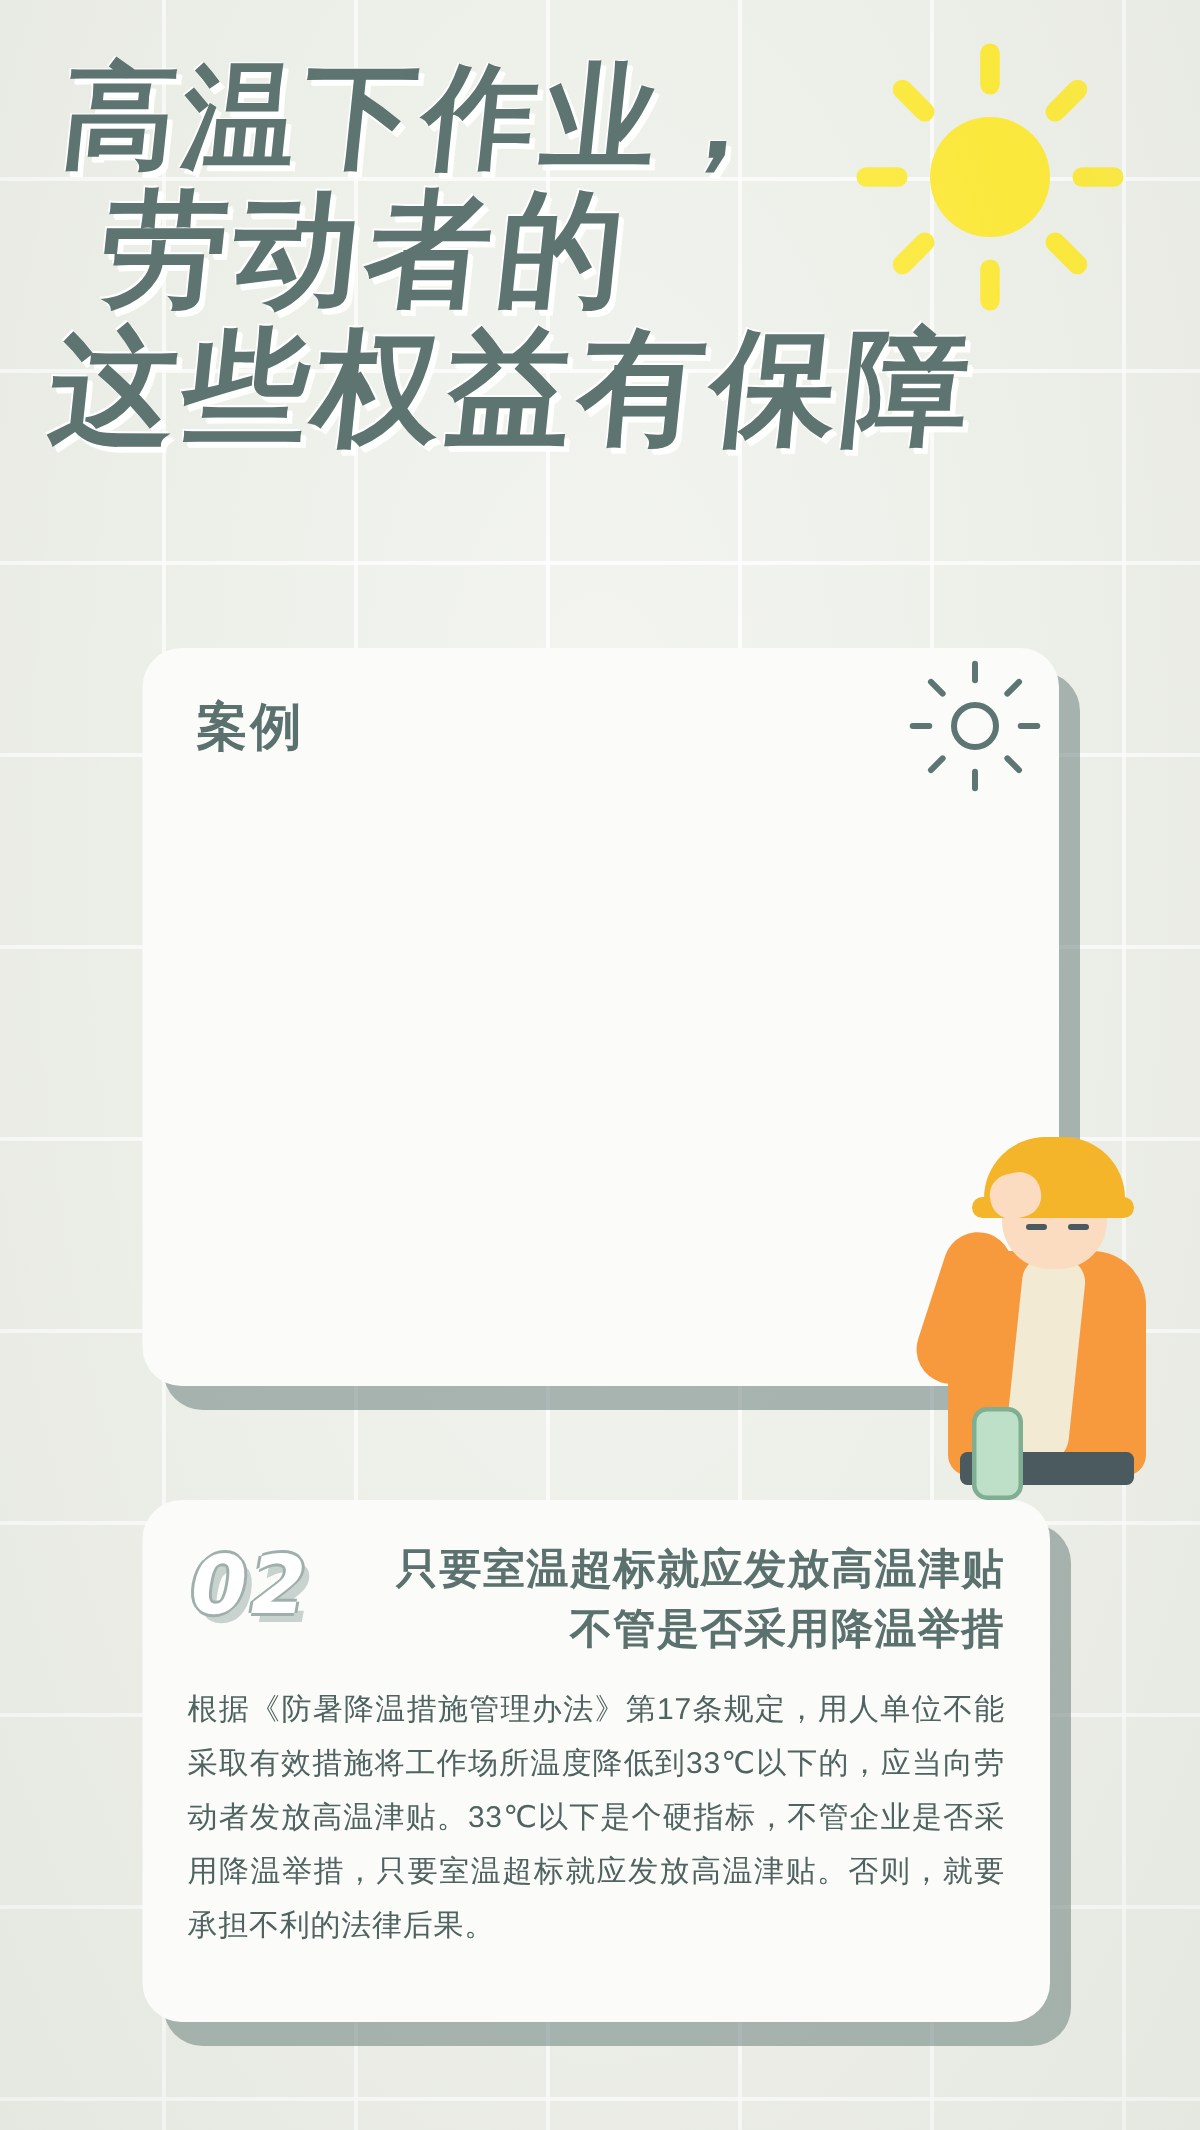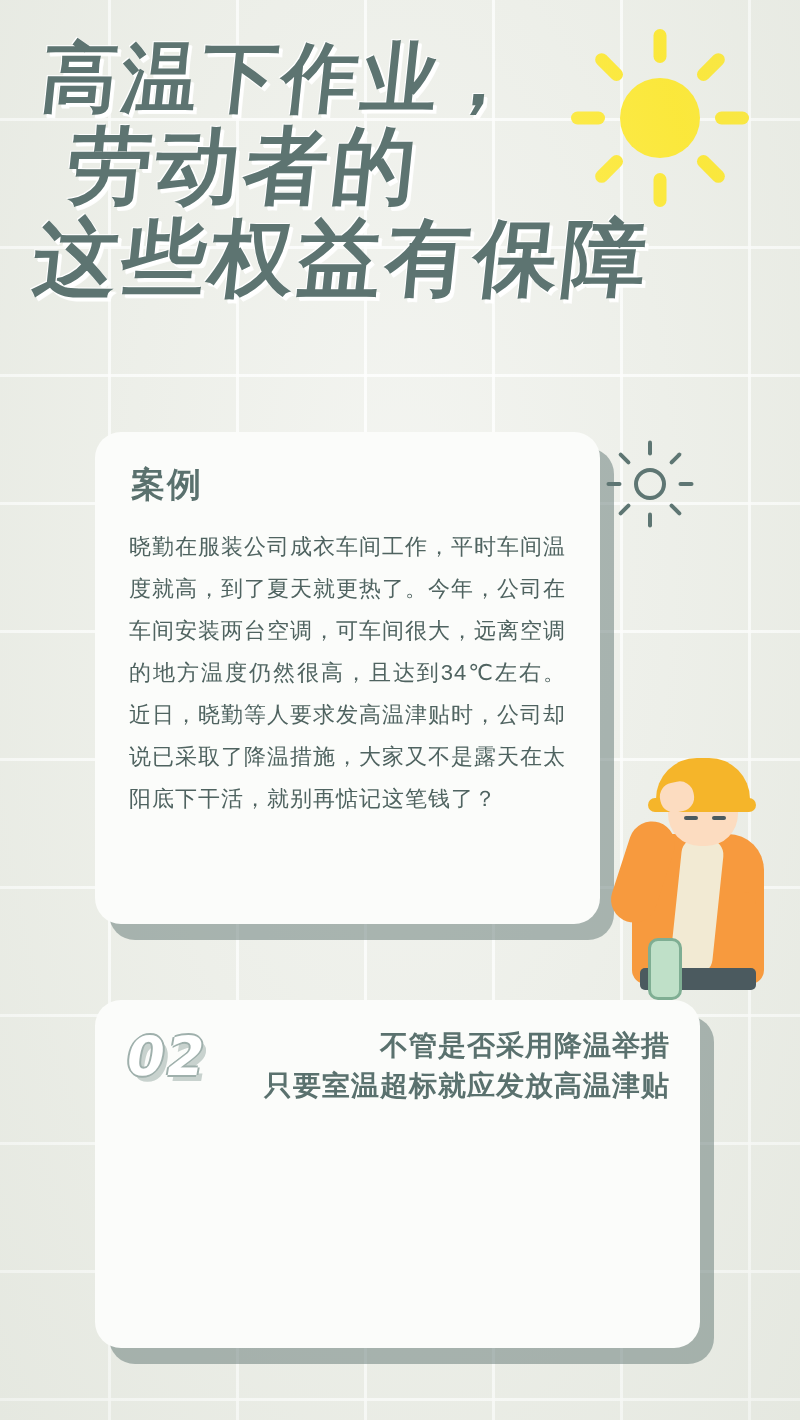--- a/index.html
+++ b/index.html
@@ -94,21 +94,21 @@
     background: #fbfcfa;
     border-radius: 26px;
     box-shadow: 14px 16px 0 rgba(110,130,126,0.55);
     z-index: 3;
   }
 
   
   .card-case {
     left: 95px;
     top: 432px;
-    width: 505px;
+    width: 611px;
     height: 492px;
     padding: 26px 34px 20px 34px;
     box-sizing: border-box;
   }
   .card-case-title {
     font-family: "DejaVu Sans", "Liberation Sans", sans-serif;
     font-size: 34px;
     font-weight: bold;
     color: #5a716e;
     letter-spacing: 2px;
@@ -370,21 +370,20 @@
     <div class="ray" style="transform: translate(-50%,-50%) rotate(90deg) translateY(-36px);"></div>
     <div class="ray" style="transform: translate(-50%,-50%) rotate(135deg) translateY(-36px);"></div>
     <div class="ray" style="transform: translate(-50%,-50%) rotate(180deg) translateY(-36px);"></div>
     <div class="ray" style="transform: translate(-50%,-50%) rotate(225deg) translateY(-36px);"></div>
     <div class="ray" style="transform: translate(-50%,-50%) rotate(270deg) translateY(-36px);"></div>
     <div class="ray" style="transform: translate(-50%,-50%) rotate(315deg) translateY(-36px);"></div>
   </div>
 
   <div class="card card-case">
     <div class="card-case-title">案例</div>
-    <div class="card-case-body">晓勤在服装公司成衣车间工作，平时车间温度就高，到了夏天就更热了。今年，公司在车间安装两台空调，可车间很大，远离空调的地方温度仍然很高，且达到34℃左右。近日，晓勤等人要求发高温津贴时，公司却说已采取了降温措施，大家又不是露天在太阳底下干活，就别再惦记这笔钱了？</div>
   </div>
 
   <div class="worker">
     <div class="w-body"></div>
     <div class="w-body2"></div>
     <div class="w-towel"></div>
     <div class="w-belt"></div>
     <div class="w-head"></div>
     <div class="w-eye l"></div>
     <div class="w-eye r"></div>
@@ -392,20 +391,21 @@
     <div class="w-helmet-brim"></div>
     <div class="w-arm"></div>
     <div class="w-hand"></div>
     <div class="w-bottle"></div>
   </div>
 
   <div class="card card-rule">
     <div class="rule-head">
       <div class="rule-num">02</div>
       <div class="rule-title">
+        <div>只要室温超标就应发放高温津贴</div>
         <div>不管是否采用降温举措</div>
-        <div>只要室温超标就应发放高温津贴</div>
       </div>
     </div>
+    <div class="rule-body">根据《防暑降温措施管理办法》第17条规定，用人单位不能采取有效措施将工作场所温度降低到33℃以下的，应当向劳动者发放高温津贴。33℃以下是个硬指标，不管企业是否采用降温举措，只要室温超标就应发放高温津贴。否则，就要承担不利的法律后果。</div>
   </div>
 
 
 </div>
 
 </body></html>

